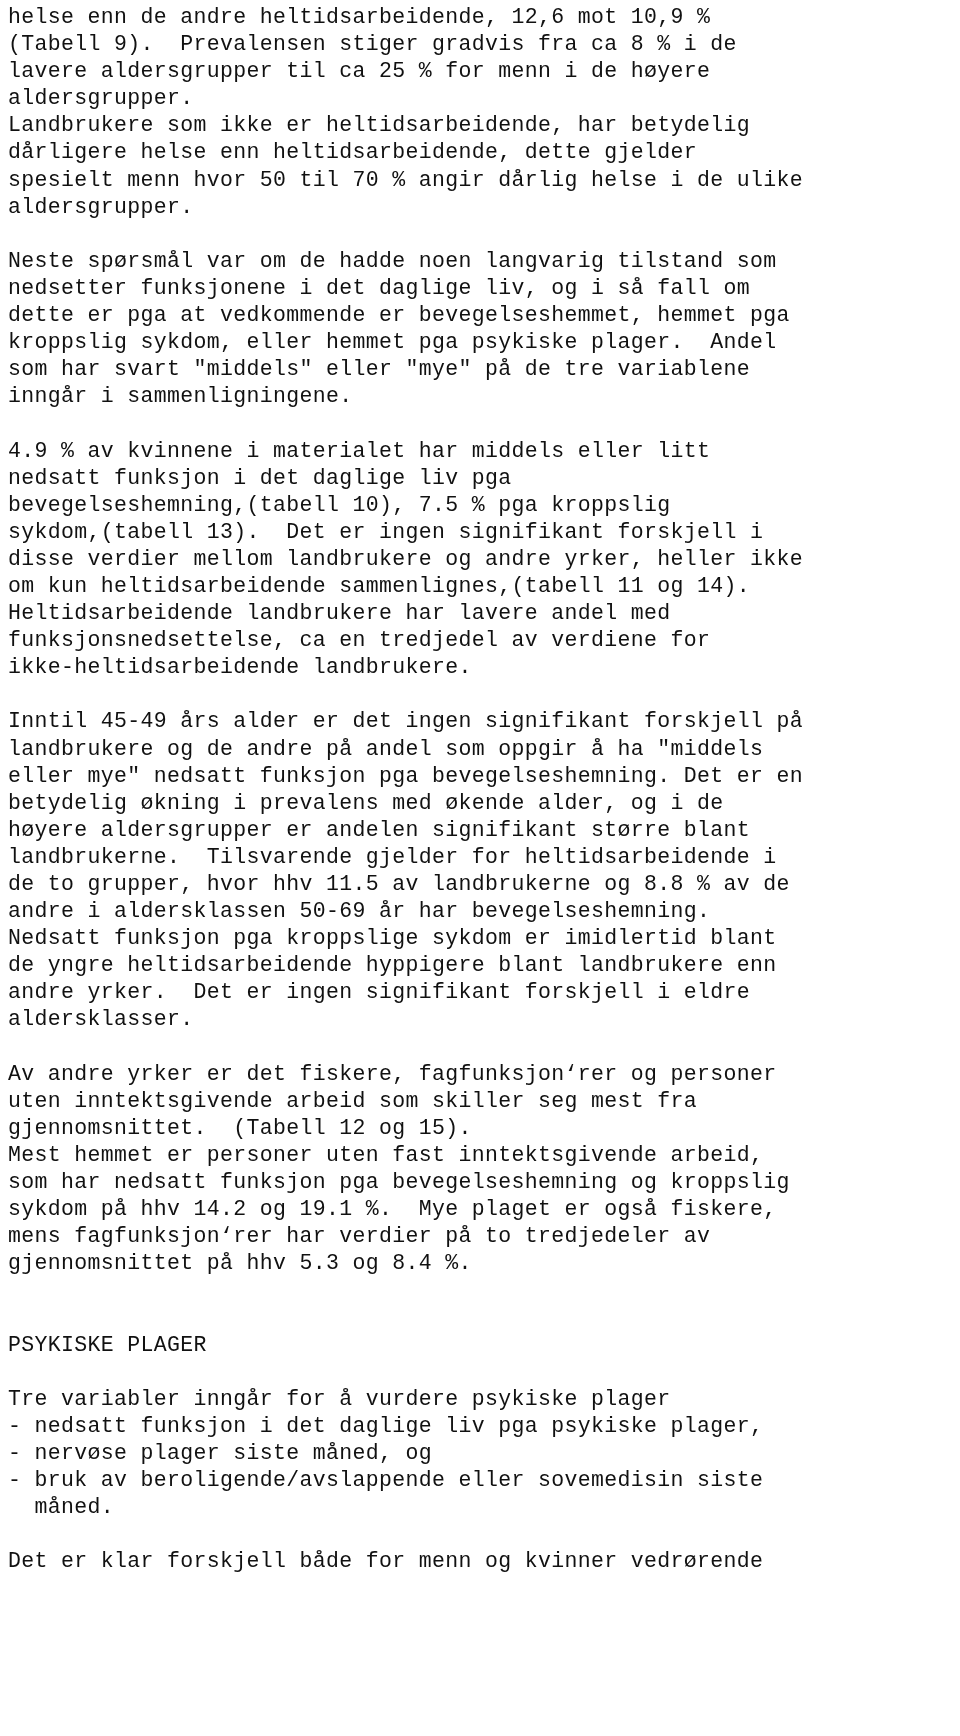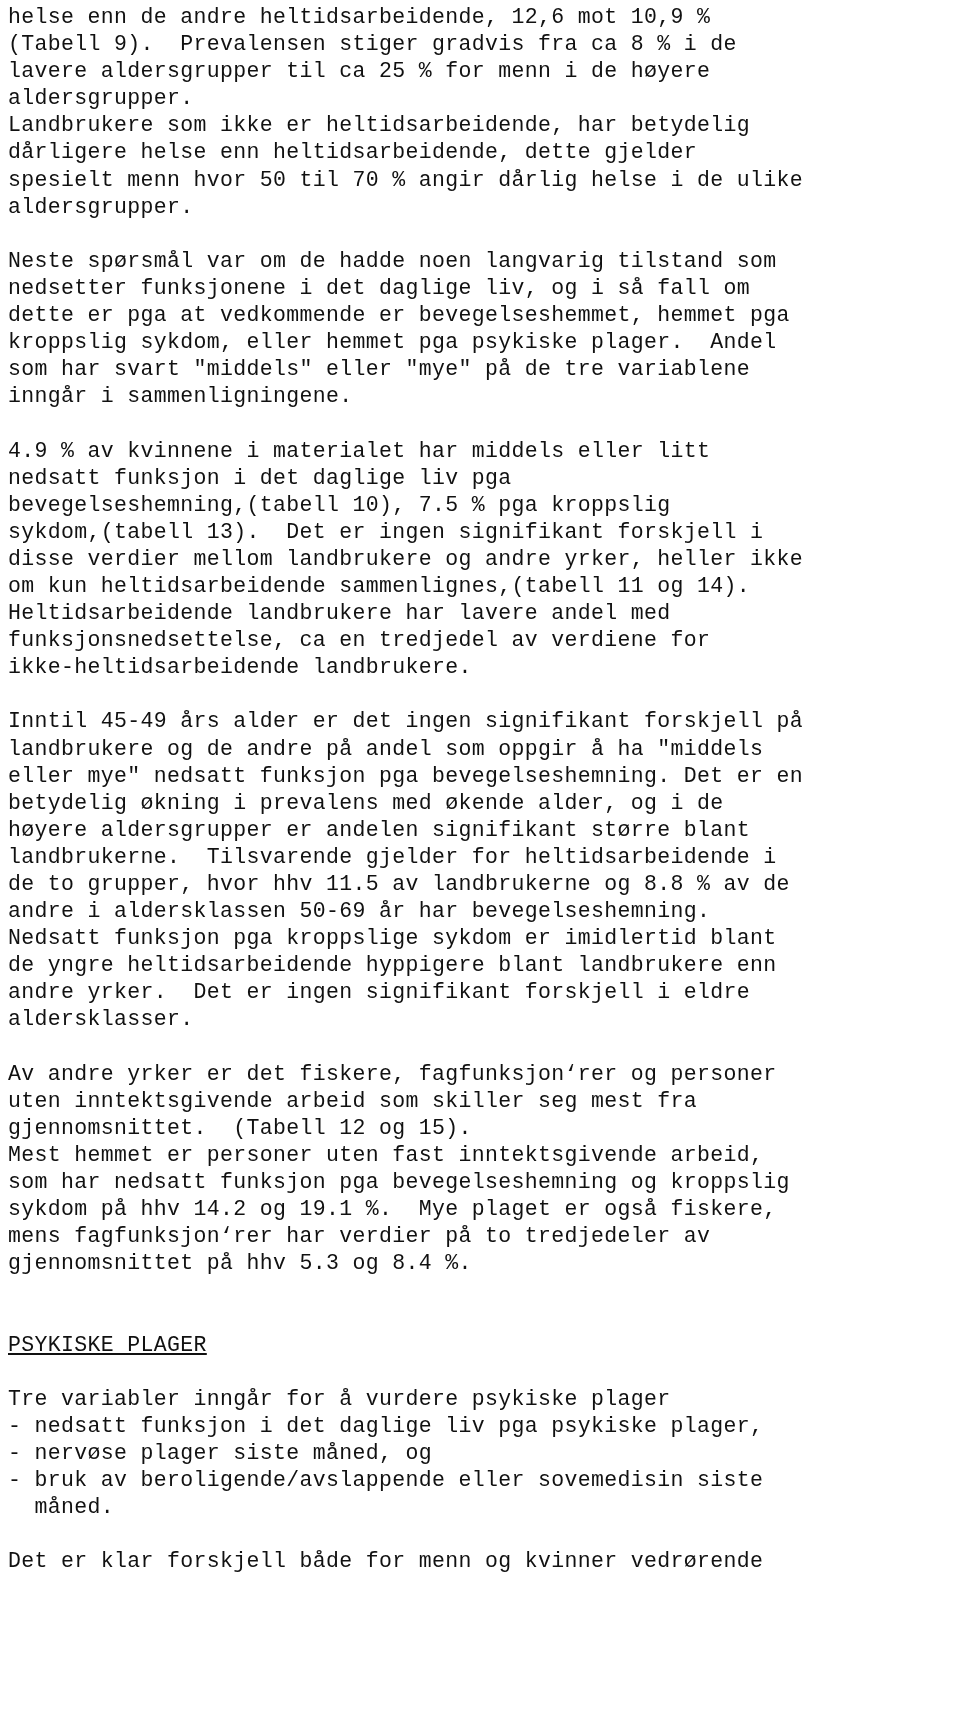--- a/index.html
+++ b/index.html
@@ -37,21 +37,20 @@
     white-space: pre;
     height: 27.1px;
   }
   .doc-line.blank {
     height: 27.1px;
   }
   .heading-line {
     display: block;
     white-space: pre;
     height: 27.1px;
-    text-decoration: underline;
   }
 </style>
 </head>
 <body>
 
 <div id="page">
   <div class="doc-body" id="text-body"><span class="doc-line">helse enn de andre heltidsarbeidende, 12,6 mot 10,9 %</span><span class="doc-line">(Tabell 9).  Prevalensen stiger gradvis fra ca 8 % i de</span><span class="doc-line">lavere aldersgrupper til ca 25 % for menn i de høyere</span><span class="doc-line">aldersgrupper.</span><span class="doc-line">Landbrukere som ikke er heltidsarbeidende, har betydelig</span><span class="doc-line">dårligere helse enn heltidsarbeidende, dette gjelder</span><span class="doc-line">spesielt menn hvor 50 til 70 % angir dårlig helse i de ulike</span><span class="doc-line">aldersgrupper.</span><span class="doc-line blank">&nbsp;</span><span class="doc-line">Neste spørsmål var om de hadde noen langvarig tilstand som</span><span class="doc-line">nedsetter funksjonene i det daglige liv, og i så fall om</span><span class="doc-line">dette er pga at vedkommende er bevegelseshemmet, hemmet pga</span><span class="doc-line">kroppslig sykdom, eller hemmet pga psykiske plager.  Andel</span><span class="doc-line">som har svart "middels" eller "mye" på de tre variablene</span><span class="doc-line">inngår i sammenligningene.</span><span class="doc-line blank">&nbsp;</span><span class="doc-line">4.9 % av kvinnene i materialet har middels eller litt</span><span class="doc-line">nedsatt funksjon i det daglige liv pga</span><span class="doc-line">bevegelseshemning,(tabell 10), 7.5 % pga kroppslig</span><span class="doc-line">sykdom,(tabell 13).  Det er ingen signifikant forskjell i</span><span class="doc-line">disse verdier mellom landbrukere og andre yrker, heller ikke</span><span class="doc-line">om kun heltidsarbeidende sammenlignes,(tabell 11 og 14).</span><span class="doc-line">Heltidsarbeidende landbrukere har lavere andel med</span><span class="doc-line">funksjonsnedsettelse, ca en tredjedel av verdiene for</span><span class="doc-line">ikke-heltidsarbeidende landbrukere.</span><span class="doc-line blank">&nbsp;</span><span class="doc-line">Inntil 45-49 års alder er det ingen signifikant forskjell på</span><span class="doc-line">landbrukere og de andre på andel som oppgir å ha "middels</span><span class="doc-line">eller mye" nedsatt funksjon pga bevegelseshemning. Det er en</span><span class="doc-line">betydelig økning i prevalens med økende alder, og i de</span><span class="doc-line">høyere aldersgrupper er andelen signifikant større blant</span><span class="doc-line">landbrukerne.  Tilsvarende gjelder for heltidsarbeidende i</span><span class="doc-line">de to grupper, hvor hhv 11.5 av landbrukerne og 8.8 % av de</span><span class="doc-line">andre i aldersklassen 50-69 år har bevegelseshemning.</span><span class="doc-line">Nedsatt funksjon pga kroppslige sykdom er imidlertid blant</span><span class="doc-line">de yngre heltidsarbeidende hyppigere blant landbrukere enn</span><span class="doc-line">andre yrker.  Det er ingen signifikant forskjell i eldre</span><span class="doc-line">aldersklasser.</span><span class="doc-line blank">&nbsp;</span><span class="doc-line">Av andre yrker er det fiskere, fagfunksjon‘rer og personer</span><span class="doc-line">uten inntektsgivende arbeid som skiller seg mest fra</span><span class="doc-line">gjennomsnittet.  (Tabell 12 og 15).</span><span class="doc-line">Mest hemmet er personer uten fast inntektsgivende arbeid,</span><span class="doc-line">som har nedsatt funksjon pga bevegelseshemning og kroppslig</span><span class="doc-line">sykdom på hhv 14.2 og 19.1 %.  Mye plaget er også fiskere,</span><span class="doc-line">mens fagfunksjon‘rer har verdier på to tredjedeler av</span><span class="doc-line">gjennomsnittet på hhv 5.3 og 8.4 %.</span><span class="doc-line blank">&nbsp;</span><span class="doc-line blank">&nbsp;</span><span class="doc-line heading-line">PSYKISKE PLAGER</span><span class="doc-line blank">&nbsp;</span><span class="doc-line">Tre variabler inngår for å vurdere psykiske plager</span><span class="doc-line">- nedsatt funksjon i det daglige liv pga psykiske plager,</span><span class="doc-line">- nervøse plager siste måned, og</span><span class="doc-line">- bruk av beroligende/avslappende eller sovemedisin siste</span><span class="doc-line">  måned.</span><span class="doc-line blank">&nbsp;</span><span class="doc-line">Det er klar forskjell både for menn og kvinner vedrørende</span></div>
 </div>
 
 </body></html>

